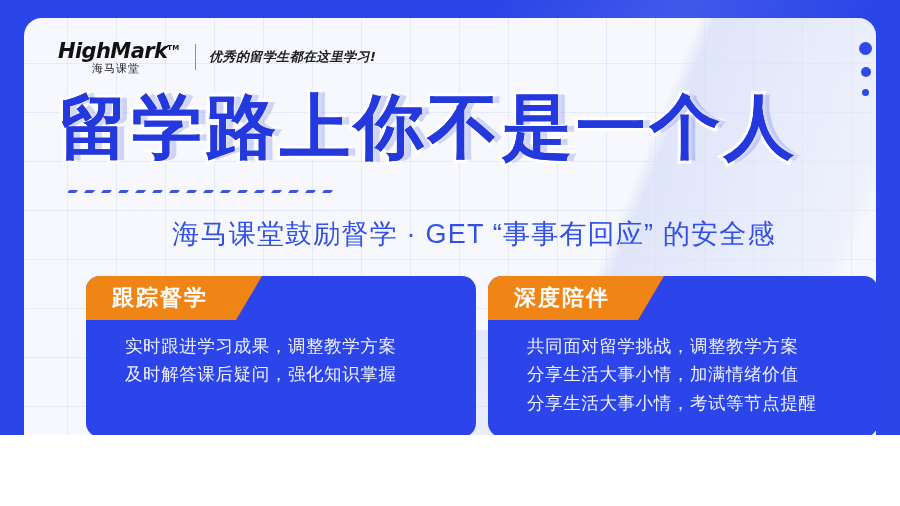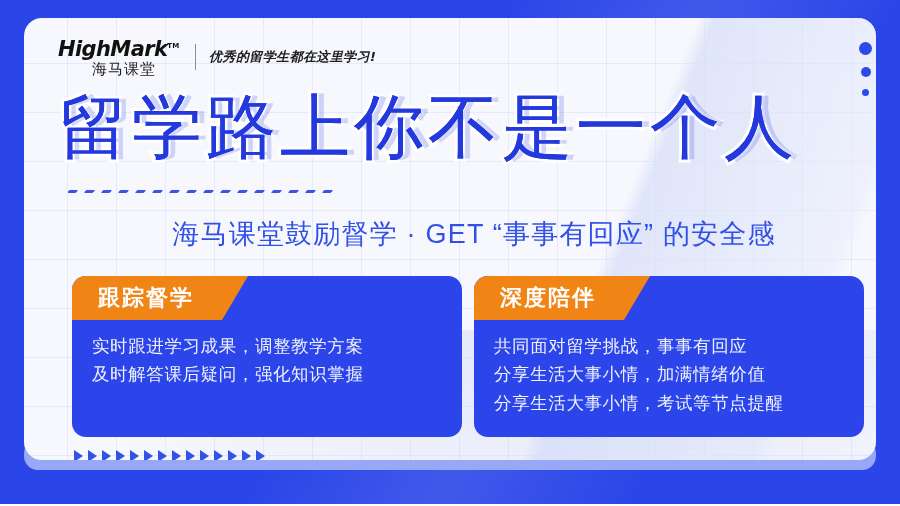--- a/index.html
+++ b/index.html
@@ -7,21 +7,21 @@
     padding: 0;
     background: #ffffff;
   }
   body {
     font-family: "Liberation Sans", "DejaVu Sans", sans-serif;
   }
 
   #poster {
     position: relative;
     width: 900px;
-    height: 504px;
+    height: 435px;
     overflow: hidden;
     background: #d946ef;
   }
 
   
   .bg-base {
     position: absolute;
     inset: 0;
     background: #2b46e8;
   }
@@ -121,21 +121,21 @@
     line-height: 1;
     white-space: nowrap;
   }
   .logo-wordmark .tm {
     font-size: 7px;
     vertical-align: super;
     font-style: normal;
     letter-spacing: 0;
   }
   .logo-sub {
-    font-size: 15px;
+    font-size: 11px;
     color: #1b1b1b;
     letter-spacing: 1px;
     margin-top: 1px;
     margin-left: 34px;
     line-height: 1;
     white-space: nowrap;
   }
   .logo-divider {
     width: 1px;
     height: 26px;
@@ -152,21 +152,21 @@
     white-space: nowrap;
   }
 
   
   .headline {
     position: absolute;
     left: 34px;
     top: 74px;
     width: 830px;
     font-size: 70px;
-    font-weight: 400;
+    font-weight: 700;
     letter-spacing: 4px;
     line-height: 1;
     color: #2338dd;
     white-space: nowrap;
     -webkit-text-stroke: 6px #ffffff;
     paint-order: stroke fill;
     text-shadow:
       0 0 0 #2338dd,
       7px 0 0 rgba(40,60,225,0.20);
   }
@@ -202,21 +202,21 @@
     font-size: 27px;
     font-weight: 500;
     letter-spacing: 1.2px;
     color: #3050e8;
     white-space: nowrap;
   }
 
   
   .cards {
     position: absolute;
-    left: 48px;
+    left: 62px;
     top: 258px;
     width: 804px;
     display: flex;
     gap: 12px;
   }
   .card {
     position: relative;
     width: 390px;
     background: #2b45ea;
     border-radius: 14px;
@@ -235,21 +235,21 @@
     display: flex;
     align-items: center;
     color: #ffffff;
     font-size: 22px;
     font-weight: 700;
     letter-spacing: 2px;
     clip-path: polygon(0 0, 100% 0, calc(100% - 26px) 100%, 0 100%);
     box-sizing: border-box;
   }
   .card-body {
-    padding: 0 20px;
+    padding: 0 39px;
   }
   .card-line {
     color: #eef1ff;
     font-size: 17.5px;
     line-height: 1.62;
     letter-spacing: 0.6px;
     white-space: nowrap;
   }
 
   
@@ -339,21 +339,21 @@
         <div class="card-tab">跟踪督学</div>
         <div class="card-body">
           <div class="card-line">实时跟进学习成果，调整教学方案</div>
           <div class="card-line">及时解答课后疑问，强化知识掌握</div>
         </div>
       </div>
 
       <div class="card">
         <div class="card-tab">深度陪伴</div>
         <div class="card-body">
-          <div class="card-line">共同面对留学挑战，事事有回应</div>
+          <div class="card-line">共同面对留学挑战，调整教学方案</div>
           <div class="card-line">分享生活大事小情，加满情绪价值</div>
           <div class="card-line">分享生活大事小情，考试等节点提醒</div>
         </div>
       </div>
 
     </div>
 
     <div class="arrow-strip" id="arrow-strip">
         <i></i>
         <i></i>

